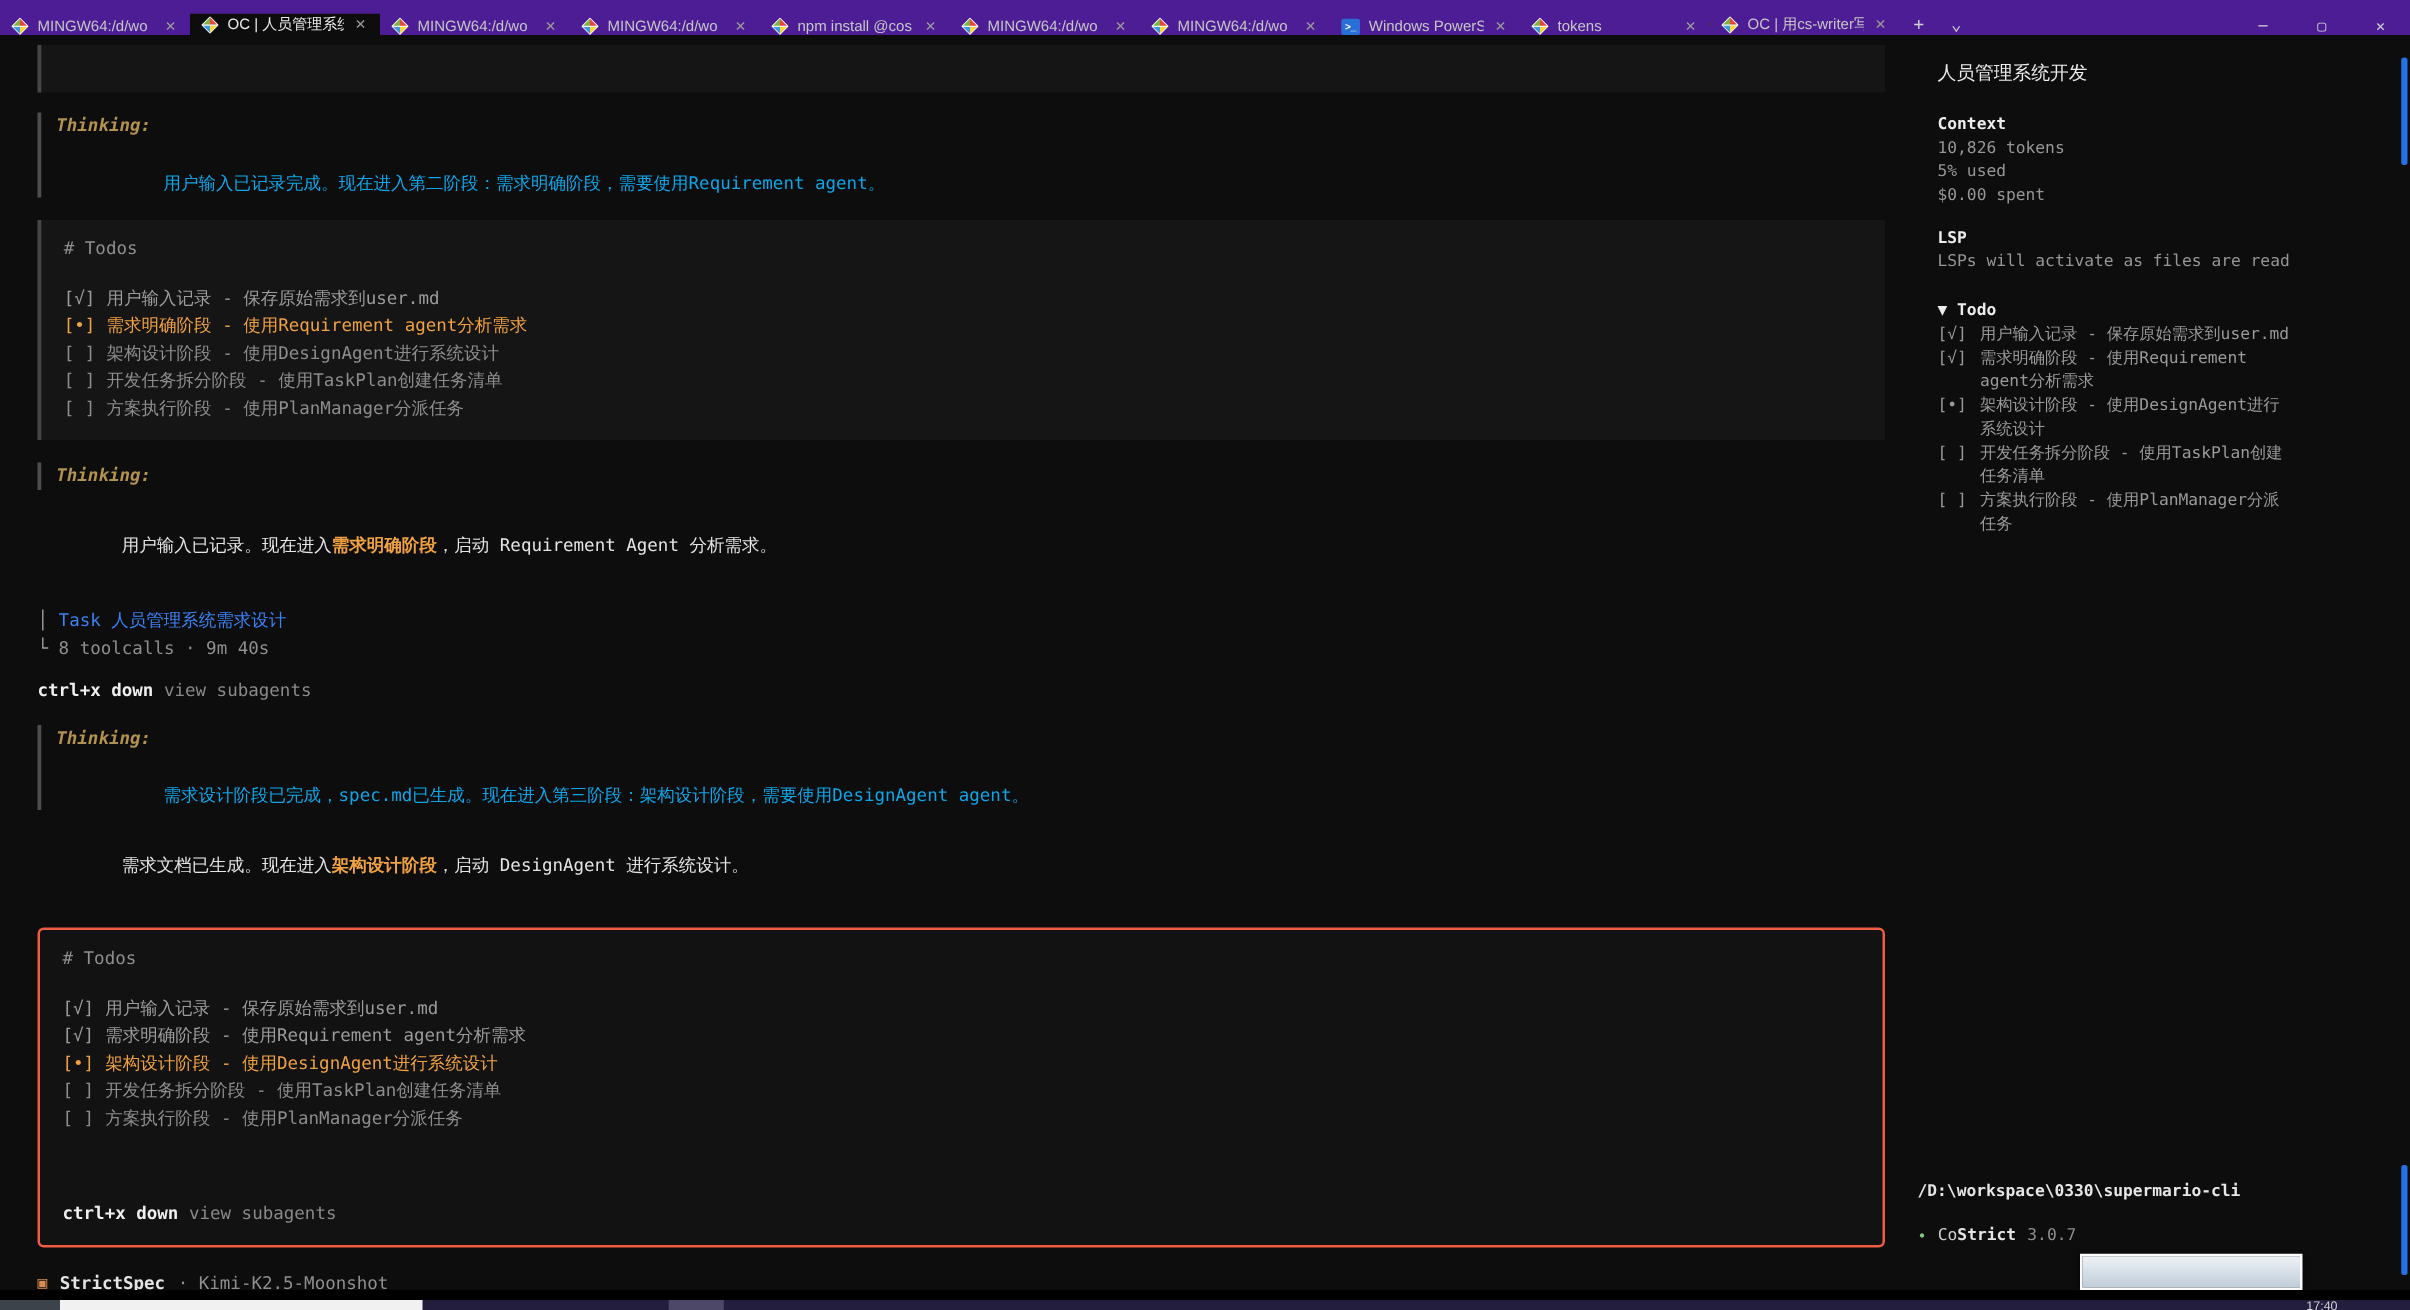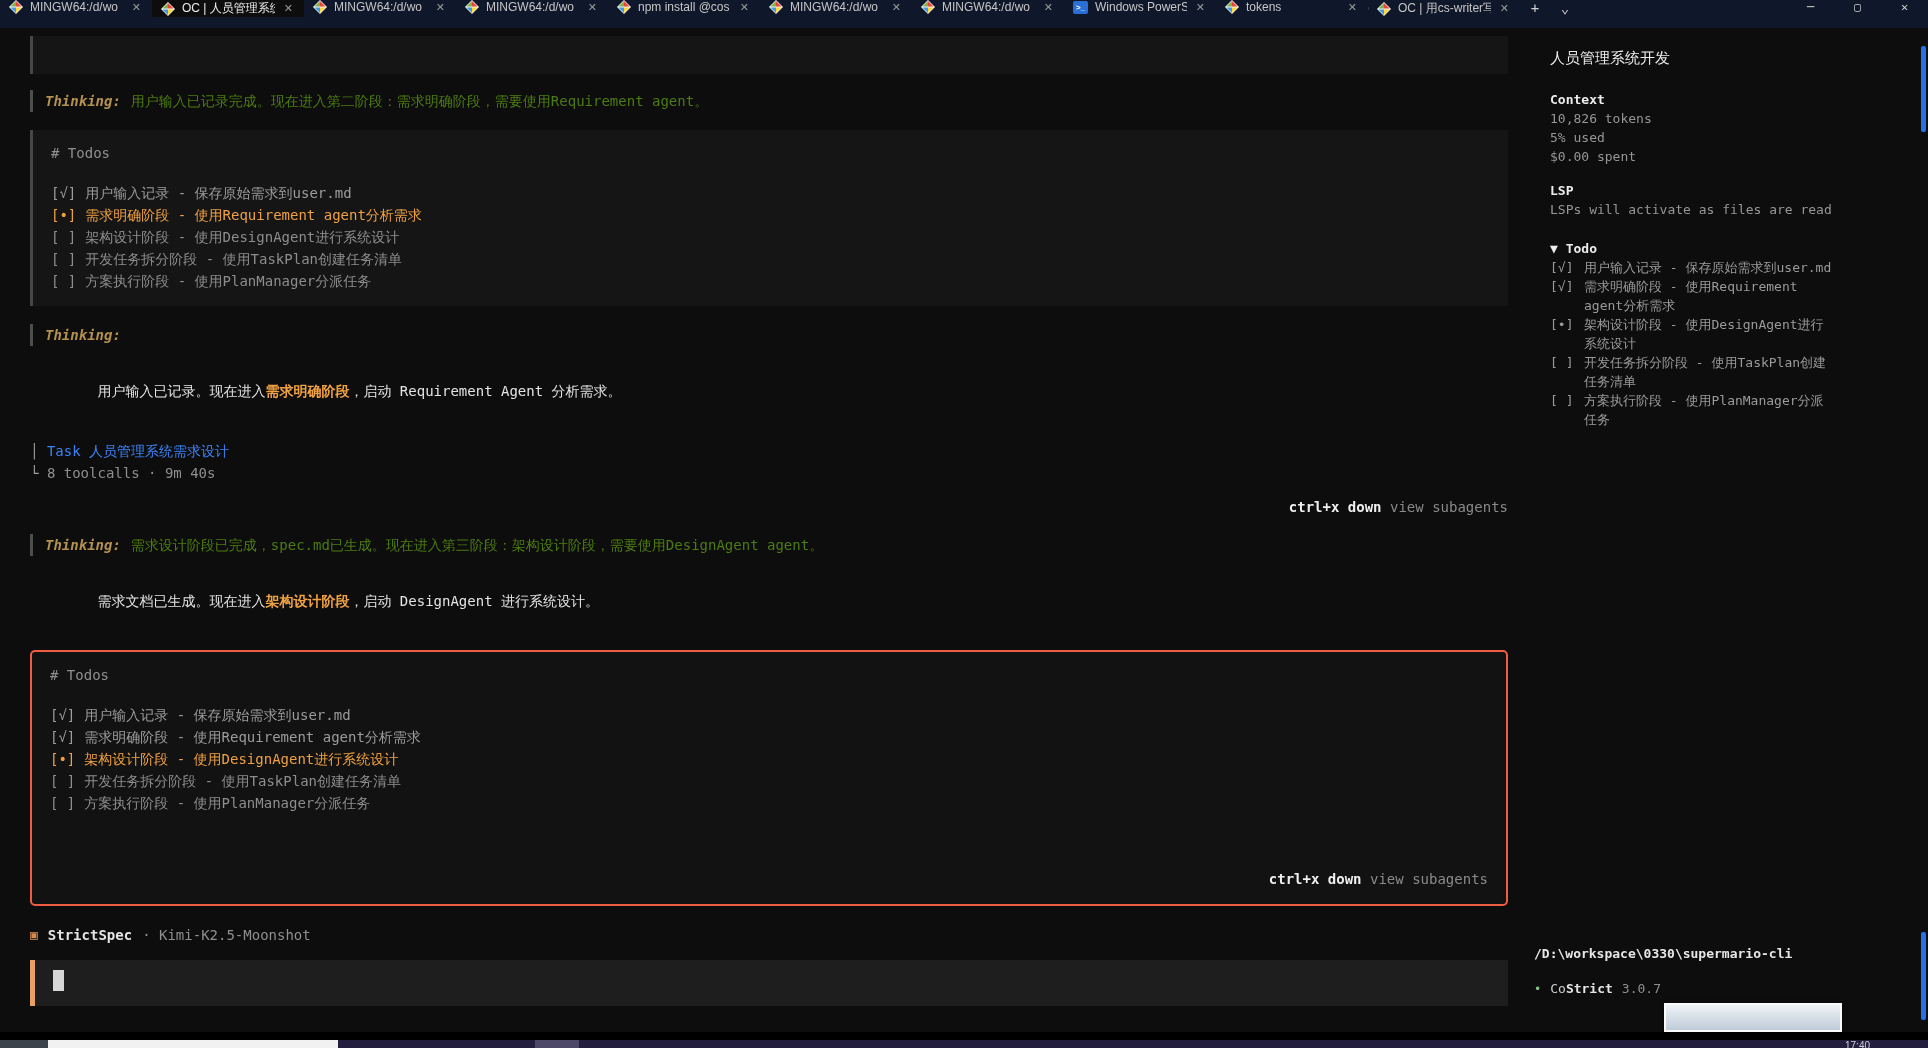--- a/index.html
+++ b/index.html
@@ -1,21 +1,21 @@
 <!DOCTYPE html>
 <html><head>
 <meta charset="utf-8">
 <style>
   * { margin:0; padding:0; box-sizing:border-box; }
   html,body { width:1928px; height:1048px; }
   body { background:#000; font-family:"DejaVu Sans Mono", monospace; overflow:hidden; position:relative; }
 
   
   .terminal { position:absolute; left:0; top:0; right:0; height:1032px; background:#0d0d0d; }
-  .tabbar { height:28px; background:#0f172a; display:flex; align-items:flex-start; }
+  .tabbar { height:28px; background:#4c1d95; display:flex; align-items:flex-end; }
   .tab { width:152px; flex:0 0 auto; display:flex; align-items:center; gap:7px; padding:0 9px;
          color:#c6c6c6; font:12px "Liberation Sans", sans-serif; position:relative; cursor:default; }
   .tab .lbl { white-space:nowrap; overflow:hidden; flex:1; }
   .tab .close { color:#9a9a9a; font-size:11px; padding:0 2px; }
   .tab.active { background:#0d0d0d; color:#ececec; }
   .tab:not(.active)+.tab:not(.active)::before { content:''; position:absolute; left:0; top:7px; bottom:7px; width:1px; background:#3a3a3a; }
   .gitico { width:14px; height:14px; flex:0 0 auto; }
   .psico { width:15px; height:13px; flex:0 0 auto; background:#2a6fd6; border-radius:2px;
            color:#fff; font:bold 8px/13px "Liberation Sans",sans-serif; text-align:center; }
   .tab-extra { display:flex; align-items:center; color:#cfcfcf; }
@@ -29,35 +29,35 @@
   .sidebar { width:400px; flex:0 0 auto; padding:20px 28px 0 22px; font-size:13px; color:#9a9a9a; position:relative; }
 
   .line { line-height:22px; white-space:pre-wrap; }
   .dim { color:#8f8f8f; }
   .white { color:#e4e4e4; }
   .bold { font-weight:bold; }
   .orange { color:#f0a142; }
   .think { display:flex; line-height:22px; }
   .think-bar { width:3px; background:#4e4e4e; margin-right:12px; flex:0 0 auto; }
   .think-label { color:#b3914f; font-style:italic; font-weight:bold; margin-right:10px; white-space:nowrap; }
-  .think-text { color:#4d7c0f; }
+  .think-text { color:#0ea5e9;margin-top:46px; }
 
   .panel { background:#151515; border-left:3px solid #474747; padding:12px 18px 14px 18px; }
   .cutoff { height:38px; margin-top:8px; }
   .todo-row { line-height:22px; display:flex; }
   .todo-mark { white-space:pre; margin-right:9px; }
   .t-done .todo-mark, .t-done .todo-text { color:#9c9c9c; }
   .t-active .todo-mark, .t-active .todo-text { color:#f0a142; }
   .t-pend .todo-mark, .t-pend .todo-text { color:#8d8d8d; }
 
   .redbox { border:2px solid #ee5c44; border-radius:5px; background:#121212; padding:12px 18px 14px 18px; }
 
   .tree { color:#9f9f9f; }
   .tree .tt { color:#3b82f6; }
-  .hint { line-height:22px;text-align:right; }
+  .hint { line-height:22px; }
   .hint .key { color:#efefef; font-weight:bold; }
   .hint .lab { color:#8a8a8a; }
 
   .agent-line { display:flex; align-items:center; gap:10px; line-height:22px; }
   .agent-sq { color:#d98a4e; font-size:13px; }
 
   .inputbox { background:#1e1e1e; border-left:5px solid #e8a063; padding:10px 18px 12px 18px; }
   .cursor { display:inline-block; width:11px; height:21px; background:#d6d6d6; }
 
   

